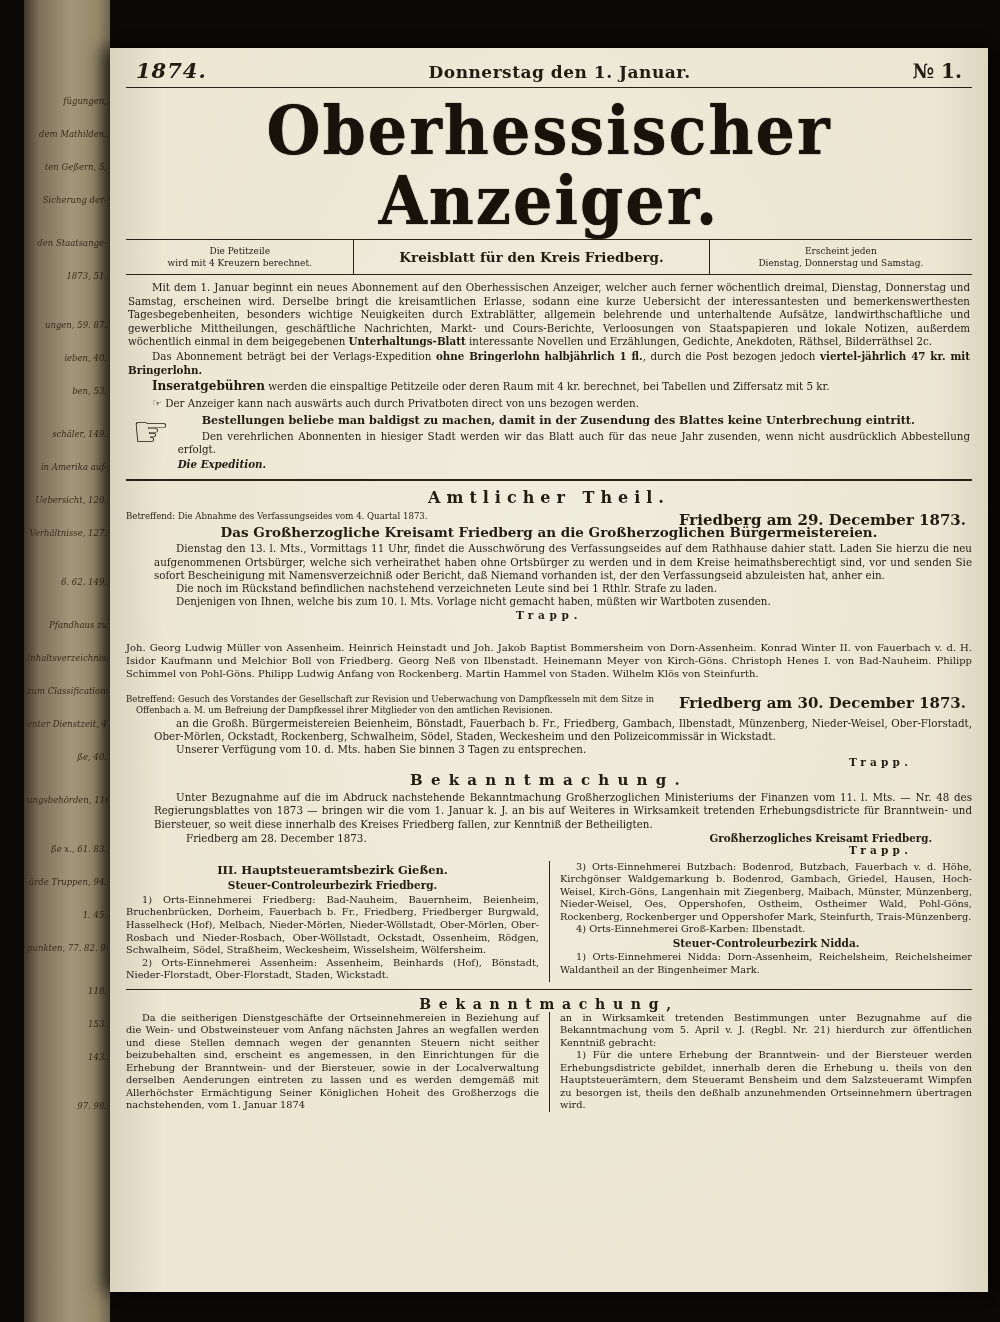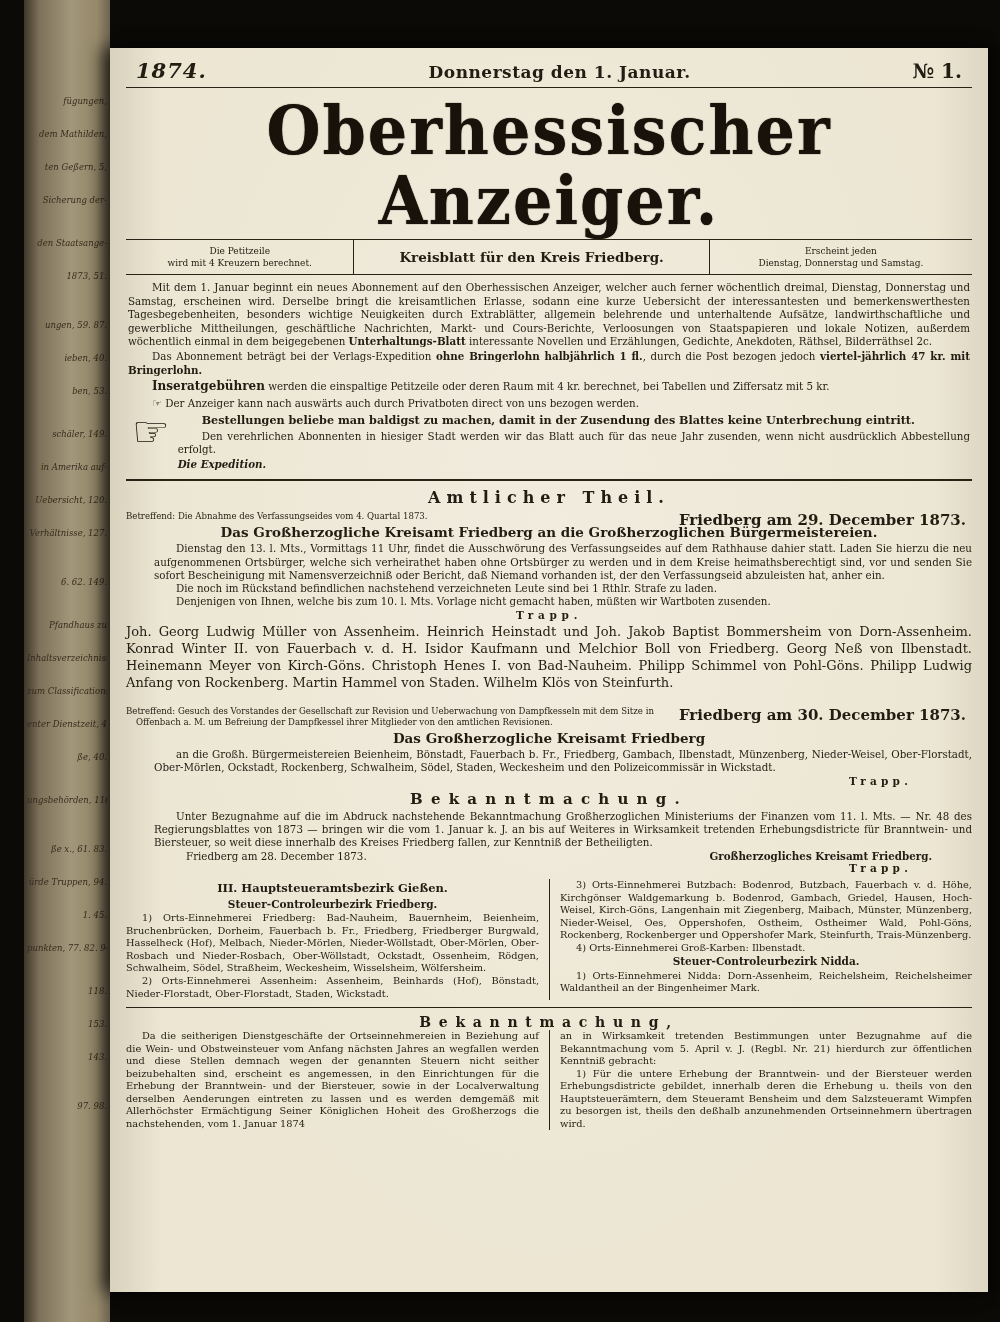--- a/index.html
+++ b/index.html
@@ -49,21 +49,21 @@
 
   
   .masthead {
     text-align:center; font-weight:bold; font-size:62px; line-height:1.05;
     letter-spacing:2px; padding:10px 0 8px 0; color:#18120a;
     text-shadow:0 0 1px #18120a;
     transform:scaleY(1.08);
   }
 
   
-  .infobar { display:flex; align-items:stretch; border-top:1.6px solid #2a2214; border-bottom:1.6px solid #2a2214;justify-content:space-between; }
+  .infobar { display:flex; align-items:stretch; border-top:1.6px solid #2a2214; border-bottom:1.6px solid #2a2214; }
   .infobar .cell { padding:5px 8px; display:flex; flex-direction:column; justify-content:center; text-align:center; }
   .infobar .cell.left  { width:27%; border-right:1.2px solid #2a2214; font-size:9px; }
   .infobar .cell.mid   { width:42%; border-right:1.2px solid #2a2214; font-size:13.5px; font-weight:bold; }
   .infobar .cell.right { width:31%; font-size:9px; }
   .infobar .small-line { line-height:1.35; }
 
   
   .intro { padding:6px 2px 4px 2px; font-size:10.3px; line-height:1.3; text-align:justify; }
   .intro p { text-indent:24px; margin-bottom:2px; }
   .b { font-weight:bold; }
@@ -78,21 +78,21 @@
   
   .sec-head { text-align:center; font-weight:bold; font-size:16px; letter-spacing:6px; padding:4px 0 2px 0; }
   .betreff-row { position:relative; font-size:8.6px; line-height:1.25; padding:2px 0 1px 0; }
   .betreff-row .betreff { width:68%; padding-left:10px; text-indent:-10px; }
   .betreff-row .dateline { position:absolute; right:6px; top:2px; font-size:15px; font-weight:bold; }
   .kreis-title { text-align:center; font-weight:bold; font-size:13.5px; padding:2px 0; }
   .bodytext { font-size:10.3px; line-height:1.28; text-align:justify;margin-left:28px; }
   .bodytext p { text-indent:22px; }
   .trapp { text-align:center; font-weight:bold; letter-spacing:.45em; font-size:10.5px; padding:1px 0; }
   .trapp-right { text-align:right; font-weight:bold; letter-spacing:.4em; font-size:10.5px; padding-right:60px; }
-  .names { font-size:13px; line-height:1.3; text-align:justify; margin-top:2px; } .gap4 { height:4px; } .gap12 { height:12px; }
+  .names { font-size:10px; line-height:1.3; text-align:justify; margin-top:19px; } .gap4 { height:4px; } .gap12 { height:12px; }
 
   
   .bek-head { text-align:center; font-weight:bold; font-size:15px; letter-spacing:.55em; padding:3px 0 2px 0; }
   .sign-row { display:flex; justify-content:space-between; font-size:10.3px; padding:1px 40px 0 60px; }
   .sign-row .gd { font-weight:bold; }
 
   .cols { display:flex; margin-top:5px; }
   .col { width:50%; font-size:9.8px; line-height:1.28; text-align:justify; }
   .col.left  { padding-right:10px; }
   .col.right { padding-left:10px; border-left:1.2px solid #2a2214; }
@@ -195,23 +195,23 @@
   </div>
   <div class="trapp">Trapp.</div>
   <div class="names">Joh. Georg Ludwig Müller von Assenheim. Heinrich Heinstadt und Joh. Jakob Baptist Bommersheim von Dorn-Assenheim. Konrad Winter II. von Fauerbach v. d. H. Isidor Kaufmann und Melchior Boll von Friedberg. Georg Neß von Ilbenstadt. Heinemann Meyer von Kirch-Göns. Christoph Henes I. von Bad-Nauheim. Philipp Schimmel von Pohl-Göns. Philipp Ludwig Anfang von Rockenberg. Martin Hammel von Staden. Wilhelm Klös von Steinfurth.</div>
 
   <div class="gap12"></div>
 
   <div class="betreff-row">
     <div class="betreff">Betreffend: Gesuch des Vorstandes der Gesellschaft zur Revision und Ueberwachung von Dampfkesseln mit dem Sitze in Offenbach a. M. um Befreiung der Dampfkessel ihrer Mitglieder von den amtlichen Revisionen.</div>
     <div class="dateline">Friedberg am 30. December 1873.</div>
   </div>
-  <div class="kreis-title">Das Großherzogliche Kreisamt Friedberg</div>
   <div class="bodytext">
     <p>an die Großh. Bürgermeistereien Beienheim, Bönstadt, Fauerbach b. Fr., Friedberg, Gambach, Ilbenstadt, Münzenberg, Nieder-Weisel, Ober-Florstadt, Ober-Mörlen, Ockstadt, Rockenberg, Schwalheim, Södel, Staden, Weckesheim und den Polizeicommissär in Wickstadt.</p>
+    <p>Unserer Verfügung vom 10. d. Mts. haben Sie binnen 3 Tagen zu entsprechen.</p>
   </div>
   <div class="trapp-right">Trapp.</div>
 
   <div class="bek-head">Bekanntmachung.</div>
   <div class="bodytext">
     <p>Unter Bezugnahme auf die im Abdruck nachstehende Bekanntmachung Großherzoglichen Ministeriums der Finanzen vom 11. l. Mts. — Nr. 48 des Regierungsblattes von 1873 — bringen wir die vom 1. Januar k. J. an bis auf Weiteres in Wirksamkeit tretenden Erhebungsdistricte für Branntwein- und Biersteuer, so weit diese innerhalb des Kreises Friedberg fallen, zur Kenntniß der Betheiligten.</p>
   </div>
   <div class="sign-row">
     <span>Friedberg am 28. December 1873.</span>
     <span class="gd">Großherzogliches Kreisamt Friedberg.</span>

